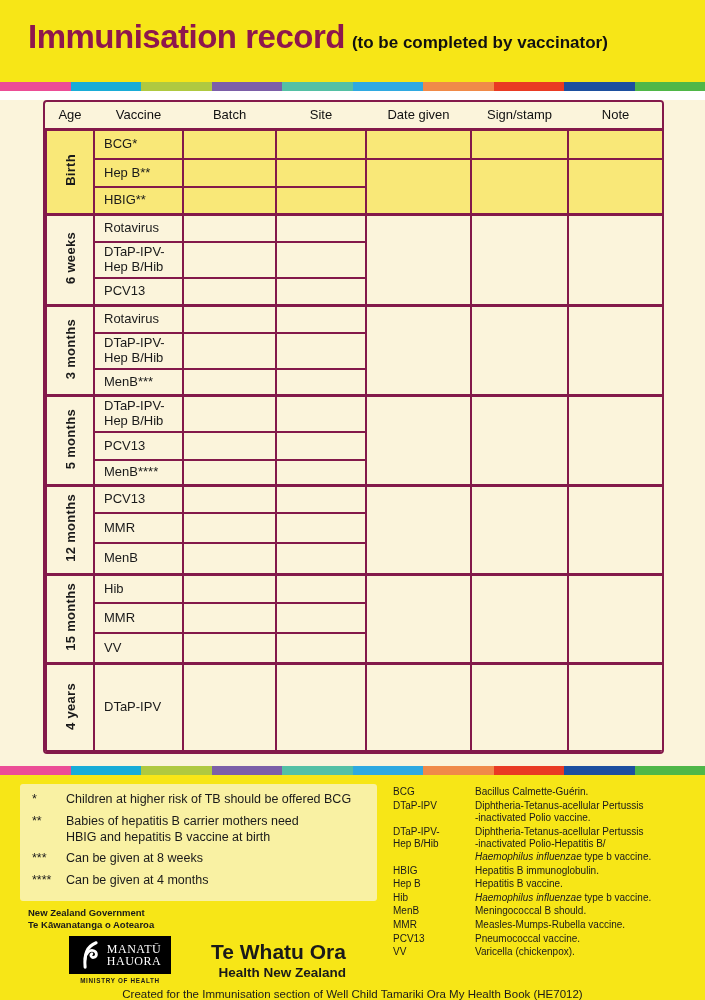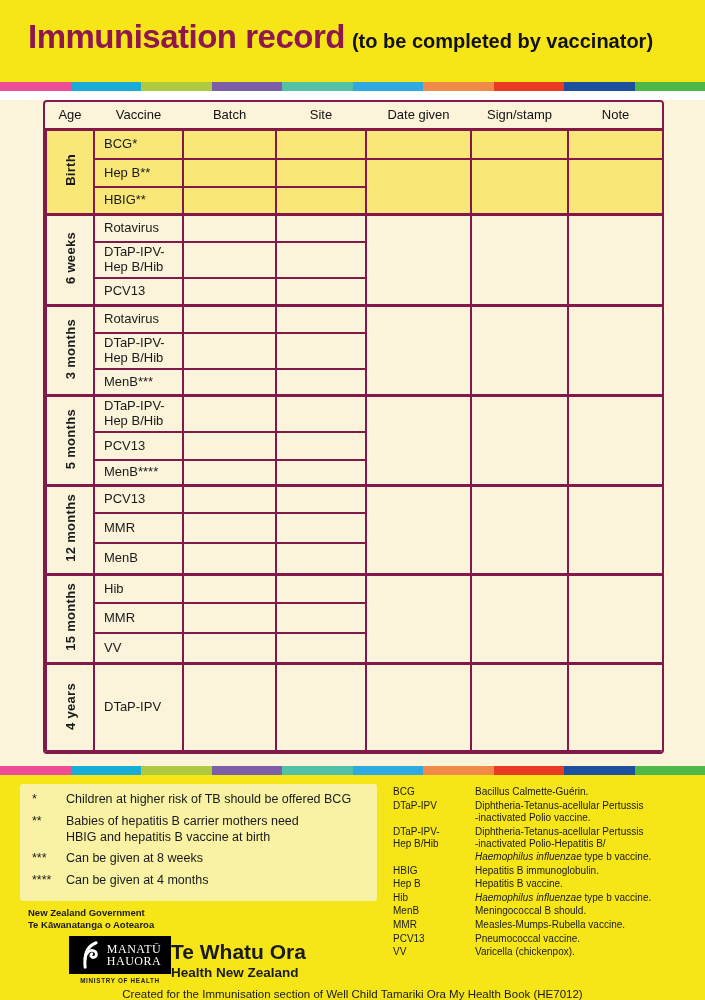--- a/index.html
+++ b/index.html
@@ -7,21 +7,21 @@
     --maroon:#83194A; --paleYellow:#F9F1A3; --ink:#1A1A1A;
   }
   *{margin:0;padding:0;box-sizing:border-box;}
   body{width:705px;height:1000px;font-family:"Liberation Sans",sans-serif;color:var(--ink);background:#fff;}
   .page{width:705px;height:1000px;overflow:hidden;}
 
   
   .top-band{height:82px;background:var(--yellow);display:flex;align-items:center;padding:0 0 8px 28px;}
   .title-line{display:flex;align-items:baseline;gap:7px;}
   .page-title{font-size:33px;font-weight:800;color:#8E174D;letter-spacing:-0.5px;text-align:right;}
-  .page-subtitle{font-size:20px;font-weight:700;color:#111;}
+  .page-subtitle{font-size:17px;font-weight:700;color:#111;}
 
   
   .stripe{height:9px;display:flex;}
   .stripe span{flex:1;}
 
   
   .mid{height:666px;background:var(--cream);}
   .table-wrap{margin:9px 0 0 43px;width:621px;border:2px solid var(--maroon);border-radius:4px;overflow:hidden;background:var(--cream);}
   table{border-collapse:collapse;table-layout:fixed;width:617px;}
   td{border:2px solid var(--maroon);background:var(--cream);padding:0;font-size:13px;vertical-align:middle;}
@@ -49,21 +49,21 @@
   .legend-row .def i{font-style:italic;}
 
   
   .brand{margin-top:6px;margin-left:8px;}
   .govt{font-size:9.5px;font-weight:700;line-height:1.3;}
   .brand-line{display:flex;align-items:center;margin-top:5px;}
   .moh-wrap{text-align:center;padding-left:41px;}
   .moh-box{width:102px;height:38px;background:#000;color:#fff;display:flex;align-items:center;justify-content:center;gap:6px;padding:0 4px;}
   .moh-text{font-family:"Liberation Serif",serif;font-size:12px;letter-spacing:0.5px;line-height:1.05;text-align:left;}
   .moh-sub{font-size:6.3px;font-weight:700;letter-spacing:0.7px;margin-top:3px;}
-  .two{}
+  .two{margin-left:40px;text-align:right;}
   .two1{font-size:21px;font-weight:800;}
   .two2{font-size:13.5px;font-weight:700;margin-top:1px;}
 
   .footer-text{text-align:center;margin-top:3px;font-size:11.5px;line-height:1.35;}
 </style>
 </head>
 <body>
 
 <div class="page">
 

